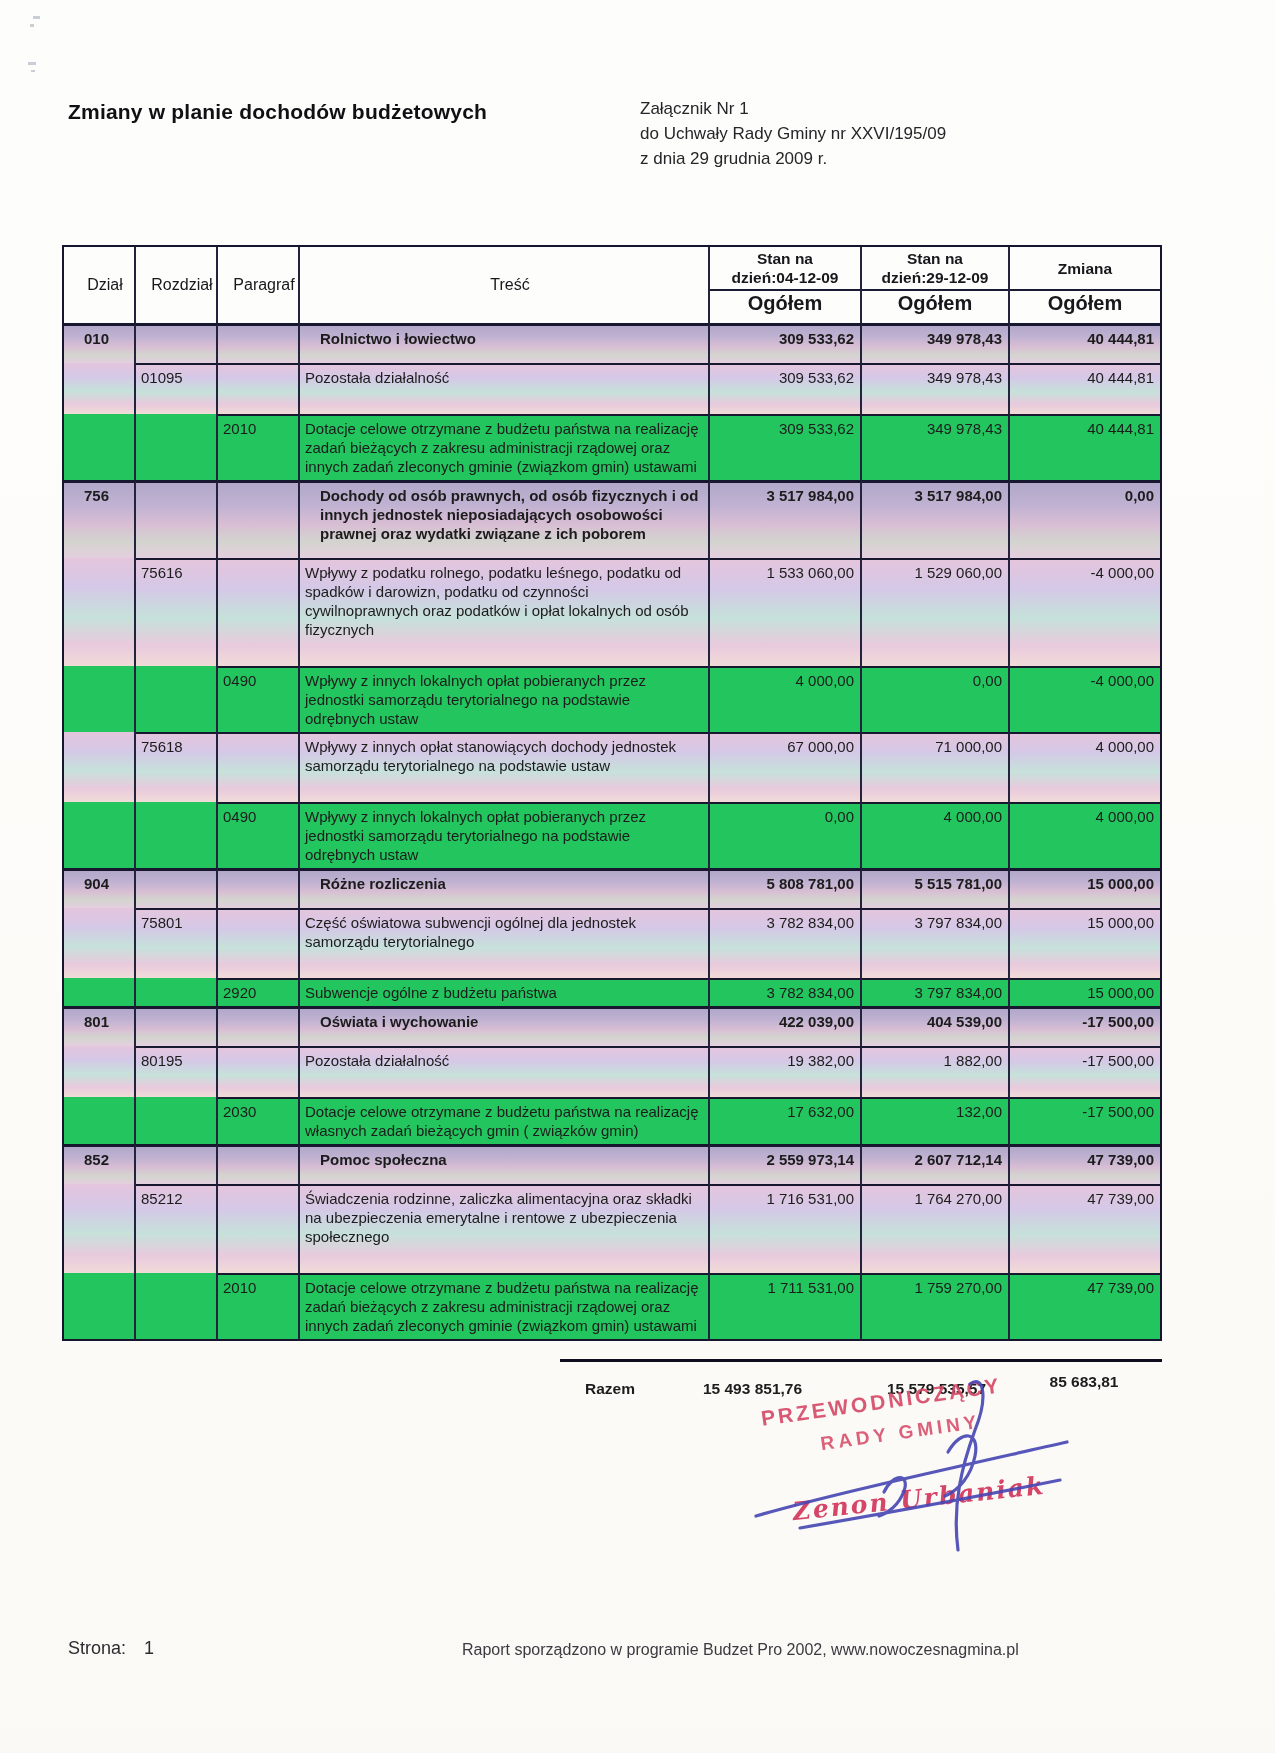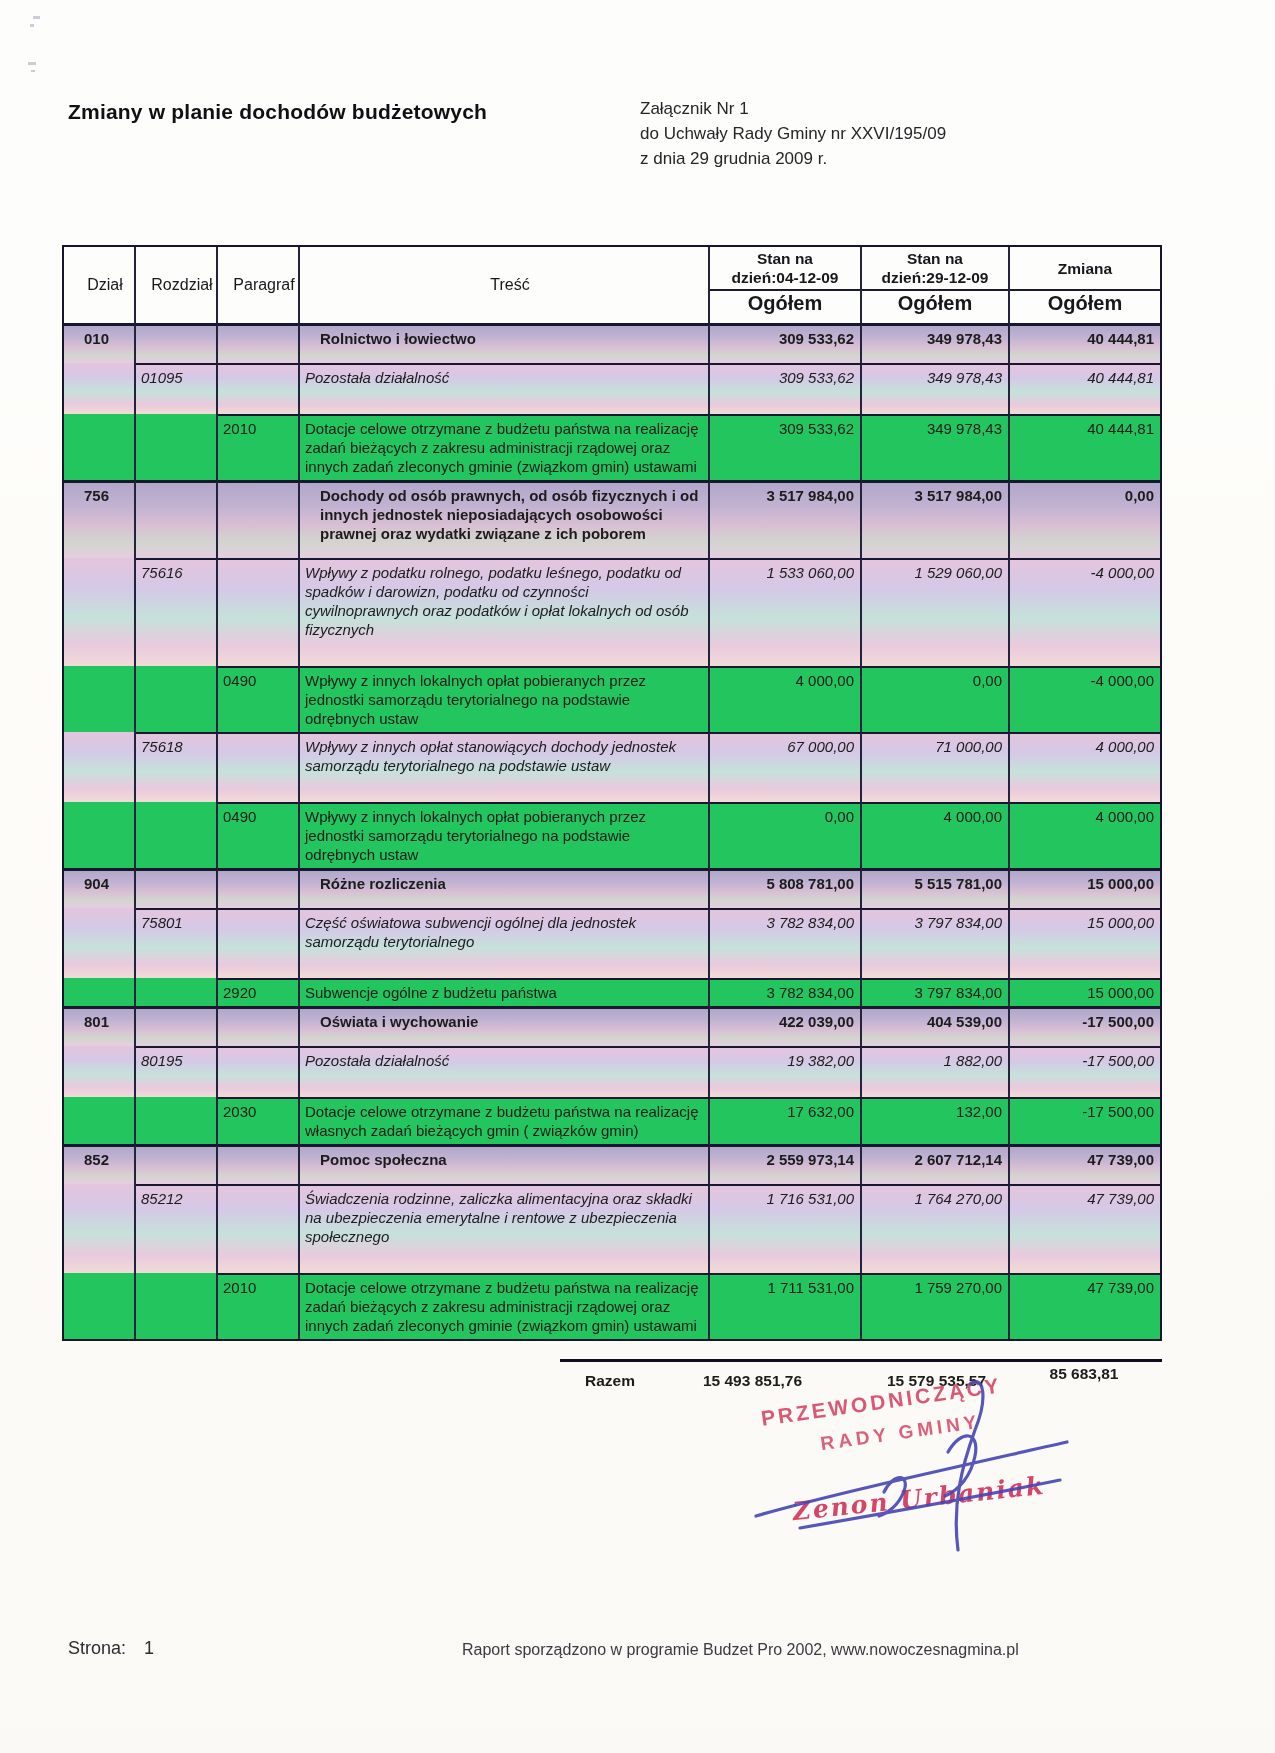--- a/index.html
+++ b/index.html
@@ -62,28 +62,27 @@
   .row.dzial .cell.bt{border-top-width:3px;padding-left:20px;}
 
   
   .row.dzial .cell{
     font-weight:bold;padding-bottom:15px;min-height:40px;
     background:linear-gradient(180deg,#b2a8ca 0%,#bfb1d1 28%,#d8bed4 55%,#d3d4cf 78%,#e4cfdf 100%);
   }
   .row.rozdzial .cell{
     padding-bottom:27px;min-height:40px;
     background:linear-gradient(180deg,#e4c5dd 0%,#d5c8e7 26%,#c6e1da 55%,#e8cadd 80%,#f1dbd8 100%);
-    font-style:italic;
   }
   .row.paragraf .cell{background:#22c55e;}
 
   
   .razem{margin:18px 0 0 560px;width:602px;}
   .razem-line{height:3px;background:#0d0d1f;}
-  .razem-values{display:flex;margin-top:10px;font-size:15.5px;}
+  .razem-values{display:flex;margin-top:18px;font-size:15.5px;}
   .razem-label{width:80px;padding-left:25px;font-weight:bold;box-sizing:border-box;}
   .razem-v{font-weight:bold;text-align:center;white-space:nowrap;}
   .rv1{width:225px;}
   .rv2{width:143px;}
   .rv3{width:152px;position:relative;top:-7px;}
 
   
   .stamp{position:absolute;left:742px;top:1372px;width:340px;height:200px;}
   .stamp-line1{
     position:absolute;left:18px;top:18px;

